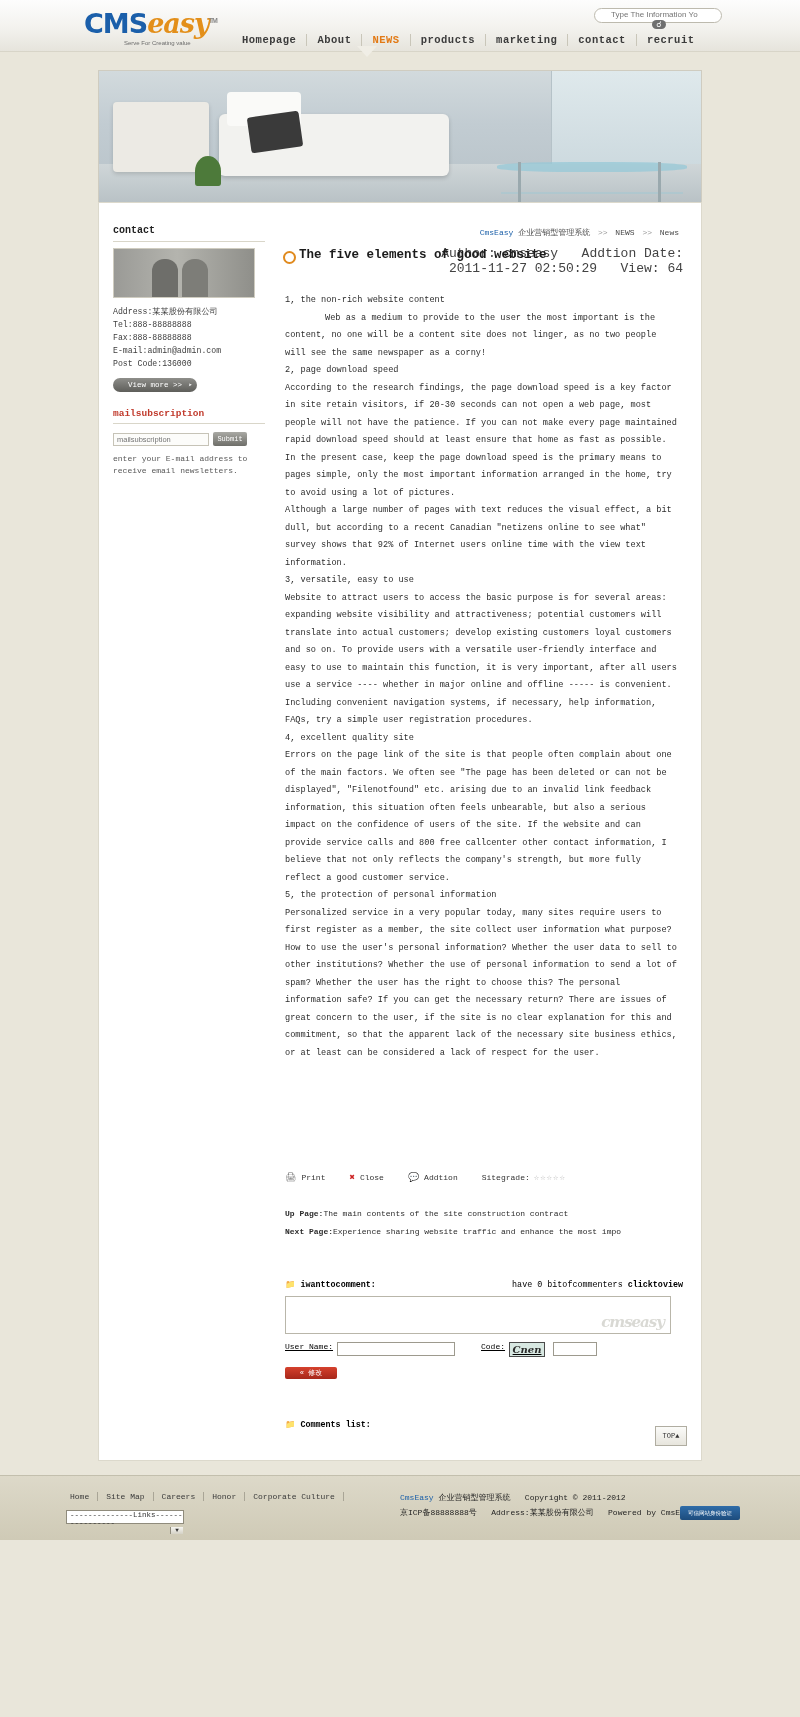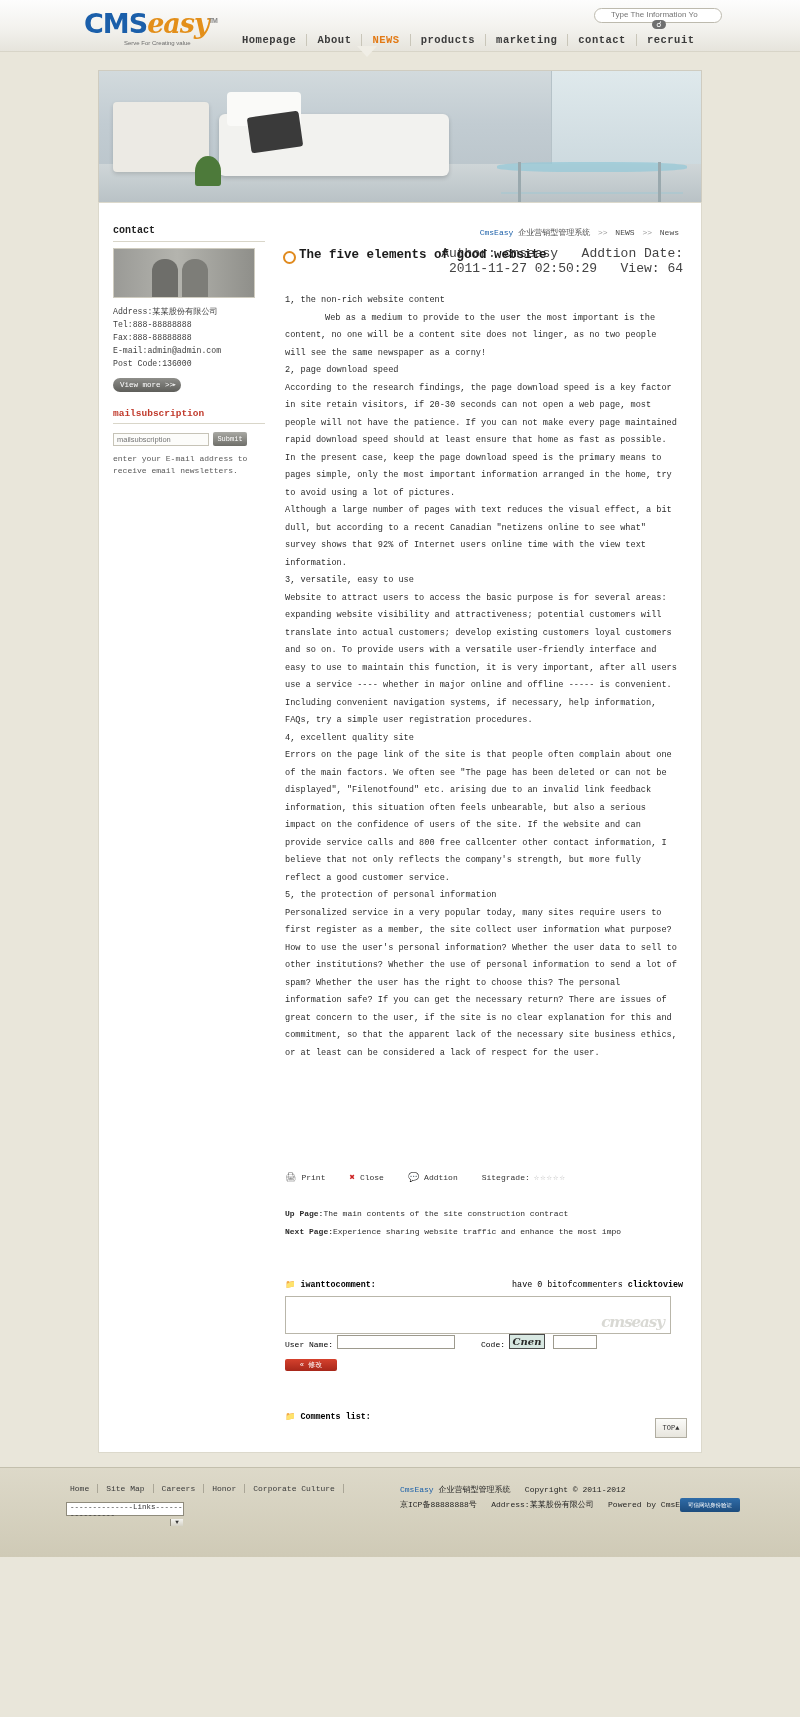--- a/index.html
+++ b/index.html
@@ -203,21 +203,21 @@
   .side-photo .p2 { left: 68px; background:#7d7d78; }
   .side-info {
     font-size: 8.2px;
     color: #3d3d3d;
     line-height: 13px;
     margin-top: 7px;
     font-family: "Liberation Mono", monospace;
   }
   .viewmore {
     margin-top: 8px;
-    width: 68px; height: 14px;
+    width: 84px; height: 14px;
     background: linear-gradient(to bottom,#8e8e8a,#5e5e5a);
     border-radius: 7px;
     color: #fff;
     font-size: 7.5px;
     font-family: "Liberation Mono", monospace;
     display: flex; align-items: center; justify-content: center;
     position: relative;
   }
   .viewmore:after {
     content: "\27A4";
@@ -356,25 +356,27 @@
     position: absolute;
     right: 6px; bottom: 2px;
     font-size: 15px;
     font-weight: bold;
     color: #d9d9d4;
     font-family: "DejaVu Serif", serif;
     font-style: italic;
     letter-spacing: -1px;
   }
   .cmt-row {
+    margin-top: 8px;
     margin-left: 4px;
     display: flex;
-    align-items: flex-end;
-    font-size: 8px;
-    font-family: "Liberation Mono", monospace;
+    align-items: flex-start;
+    font-size: 8px;
+    font-family: "Liberation Mono", monospace;
+    text-decoration: underline;
   }
   .cmt-row input.txt {
     width: 118px; height: 14px;
     border: 1px solid #9d9a8e;
     margin-left: 4px;
     font-size: 8px;
     font-family: "Liberation Sans", sans-serif;
   }
   .cmt-row .lbl2 { margin-left: 26px; }
   .captcha {
@@ -424,21 +426,21 @@
     font-size: 7px;
     font-family: "Liberation Mono", monospace;
     display: flex; align-items: center; justify-content: center;
     color: #333;
     margin-top: 36px;
   }
   
   .footer {
     margin-top: 14px;
     width: 800px;
-    height: 90px;
+    height: 65px;
     background: linear-gradient(to bottom,#ddd9c9,#cfcab6);
     border-top: 1px solid #c3bfad;
     position: relative;
   }
   .f-links {
     position: absolute;
     left: 70px; top: 16px;
     font-size: 8px;
     font-family: "Liberation Mono", monospace;
     color: #3a3a3a;

